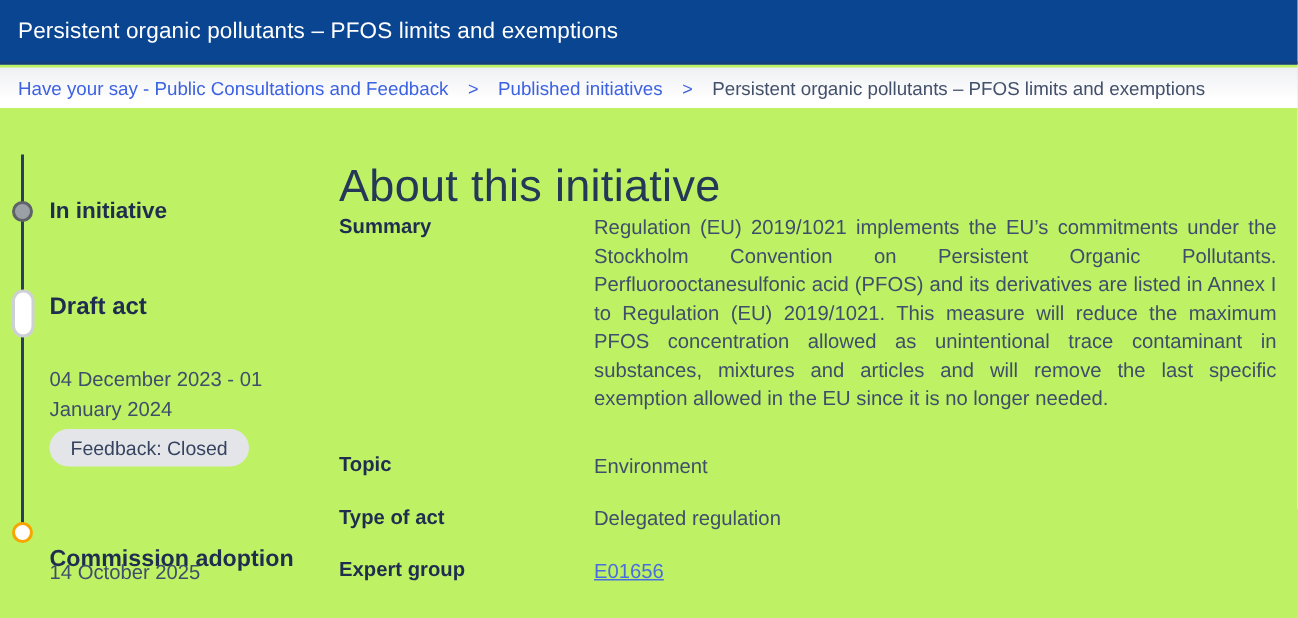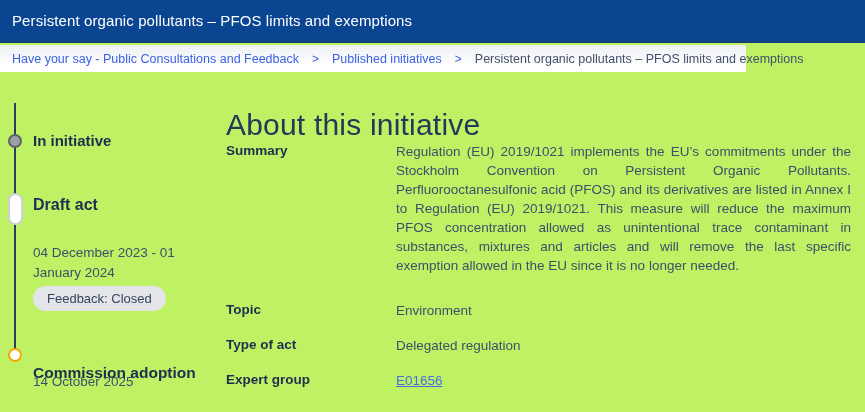--- a/index.html
+++ b/index.html
@@ -13,21 +13,21 @@
   
   .topbar {
     position:absolute; left:0; top:0; width:865px; height:43px;
     background:#0a4591; border-bottom:2px solid #143e7c;
     display:flex; align-items:center; padding:0 12px;
   }
   .topbar-title { color:#ffffff; font-size:15px; font-weight:400; letter-spacing:.1px; }
 
   
   .breadcrumb {
-    position:absolute; left:0; top:45px; width:746px; height:27px;
+    position:absolute; left:0; top:45px; width:865px; height:27px;
     background:linear-gradient(#eef0f3, #ffffff 80%);
     display:flex; align-items:center; padding:0 12px;
     font-size:12.5px; white-space:nowrap;
   }
   .crumb-link { color:#3c62e3; text-decoration:none; cursor:pointer; }
   .crumb-sep { color:#3c62e3; margin:0 13px; font-size:12px; }
   .crumb-current { color:#42506a; }
 
   
   .tl-line {

